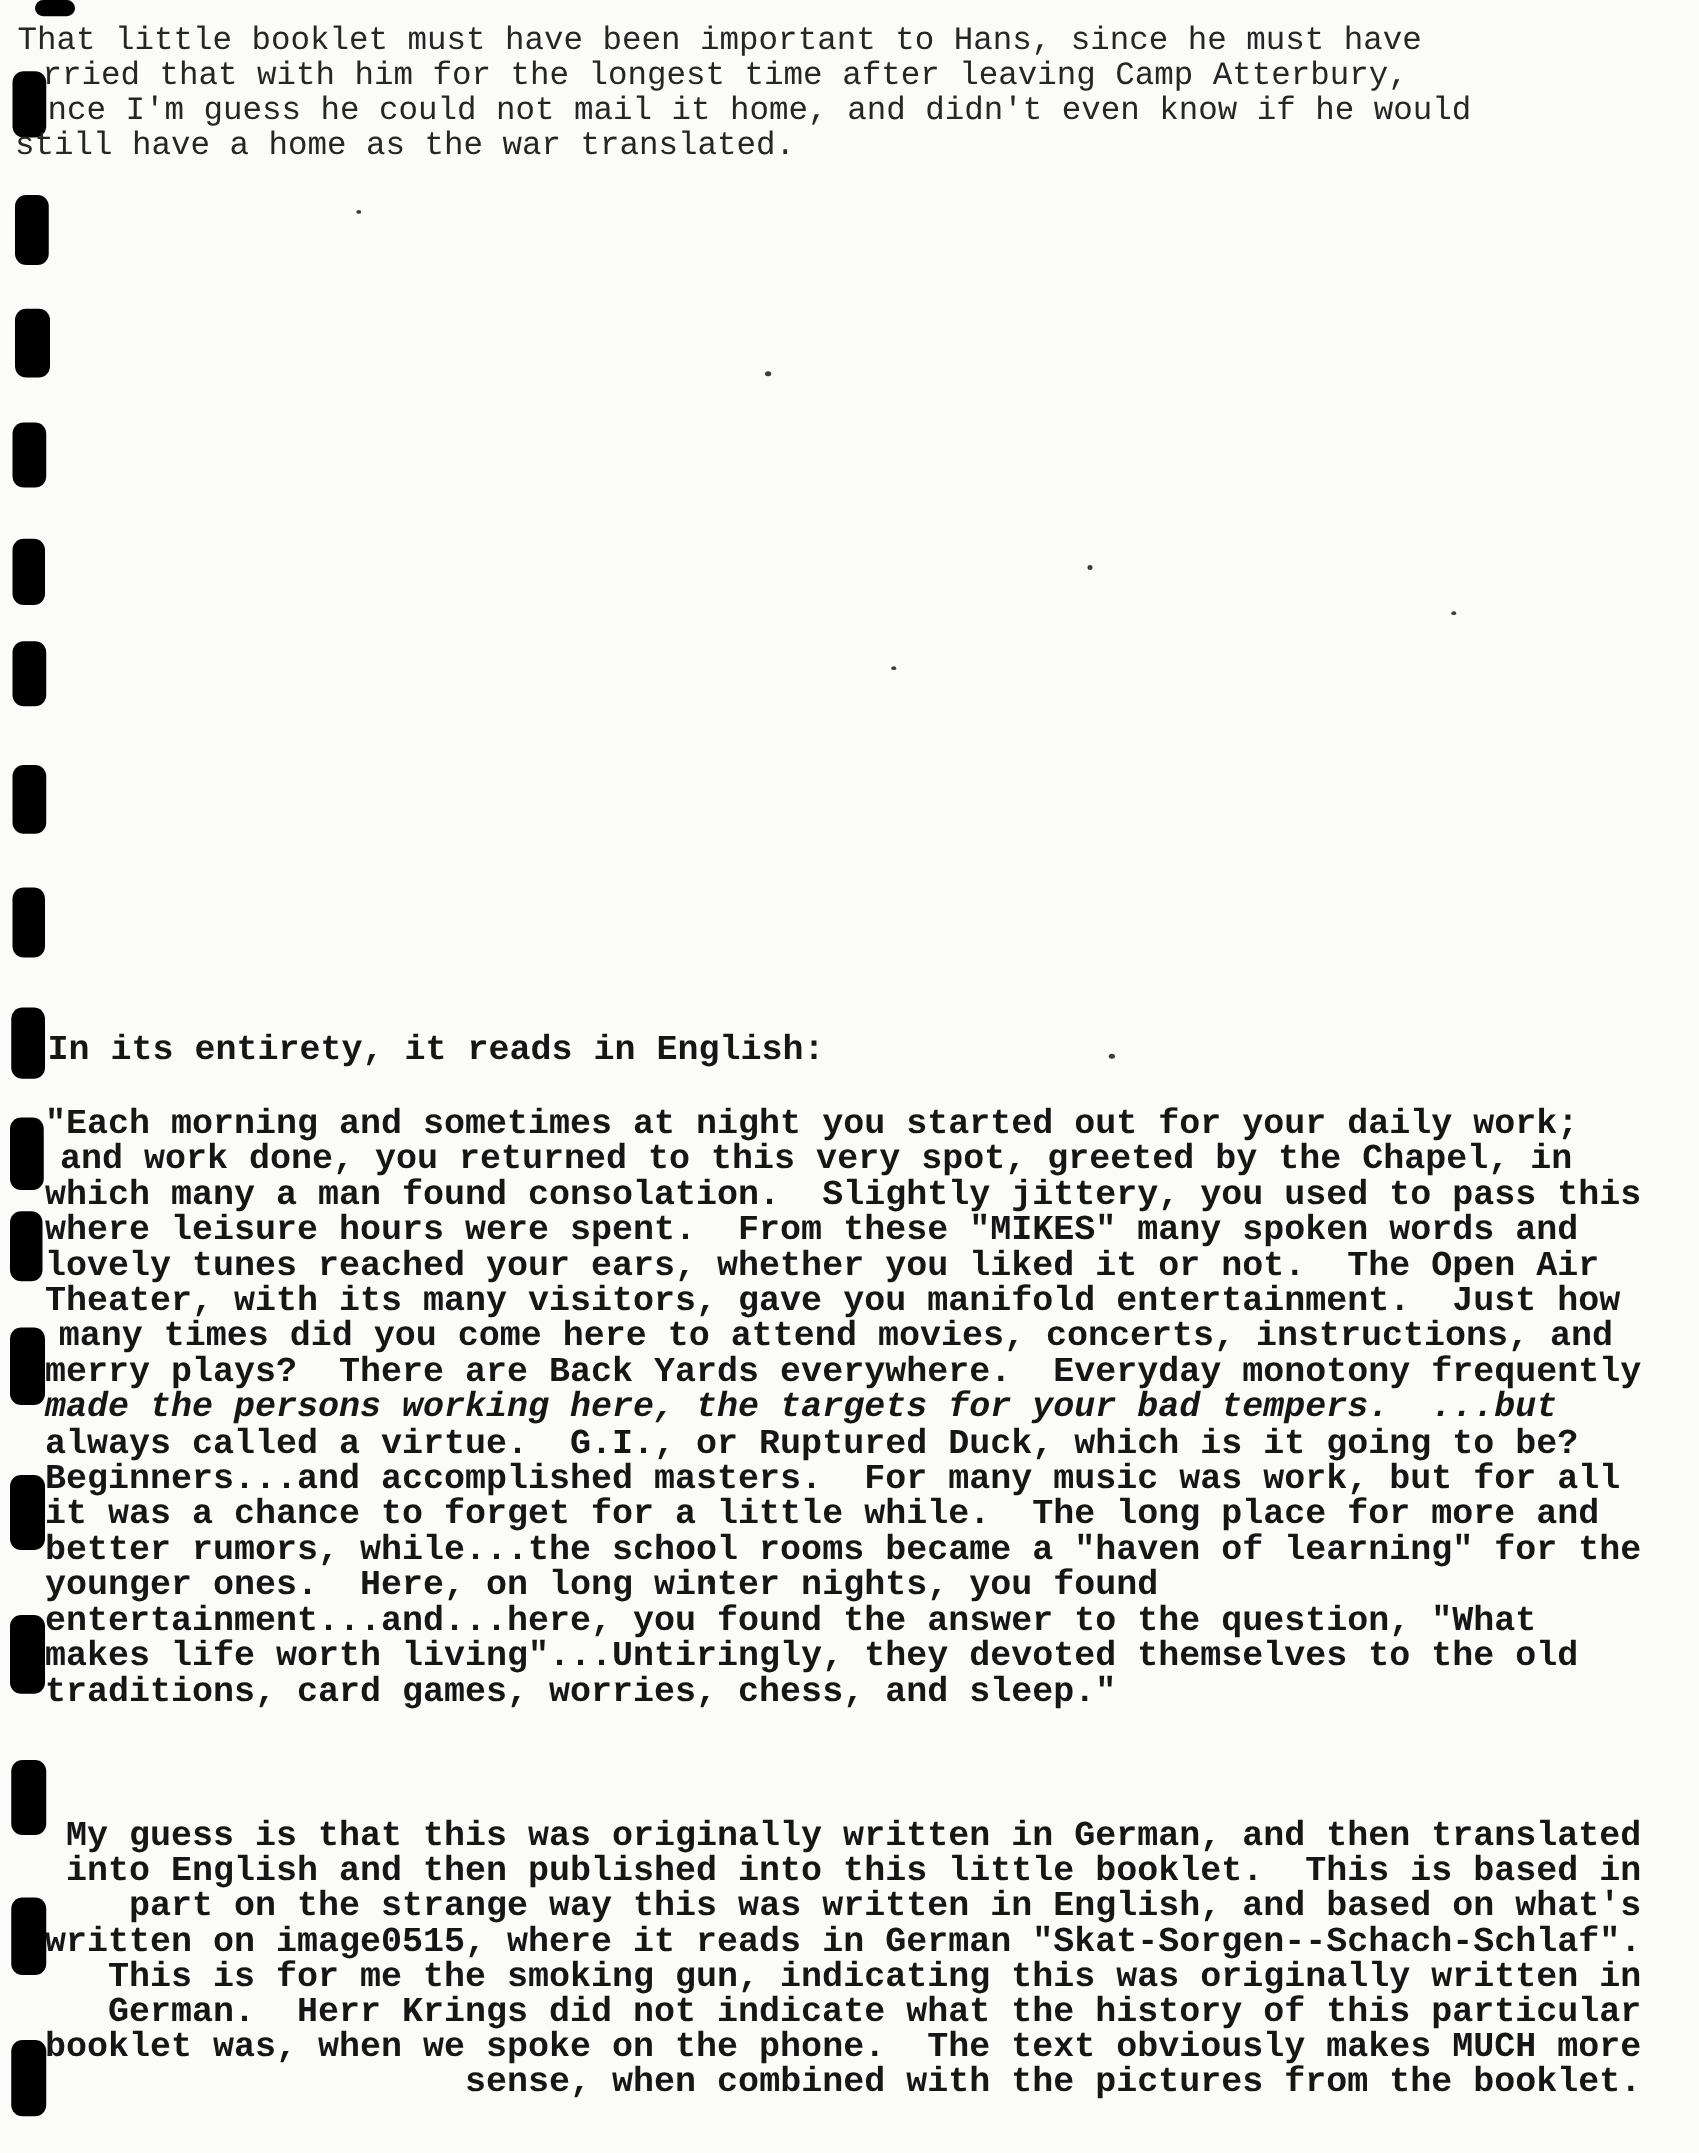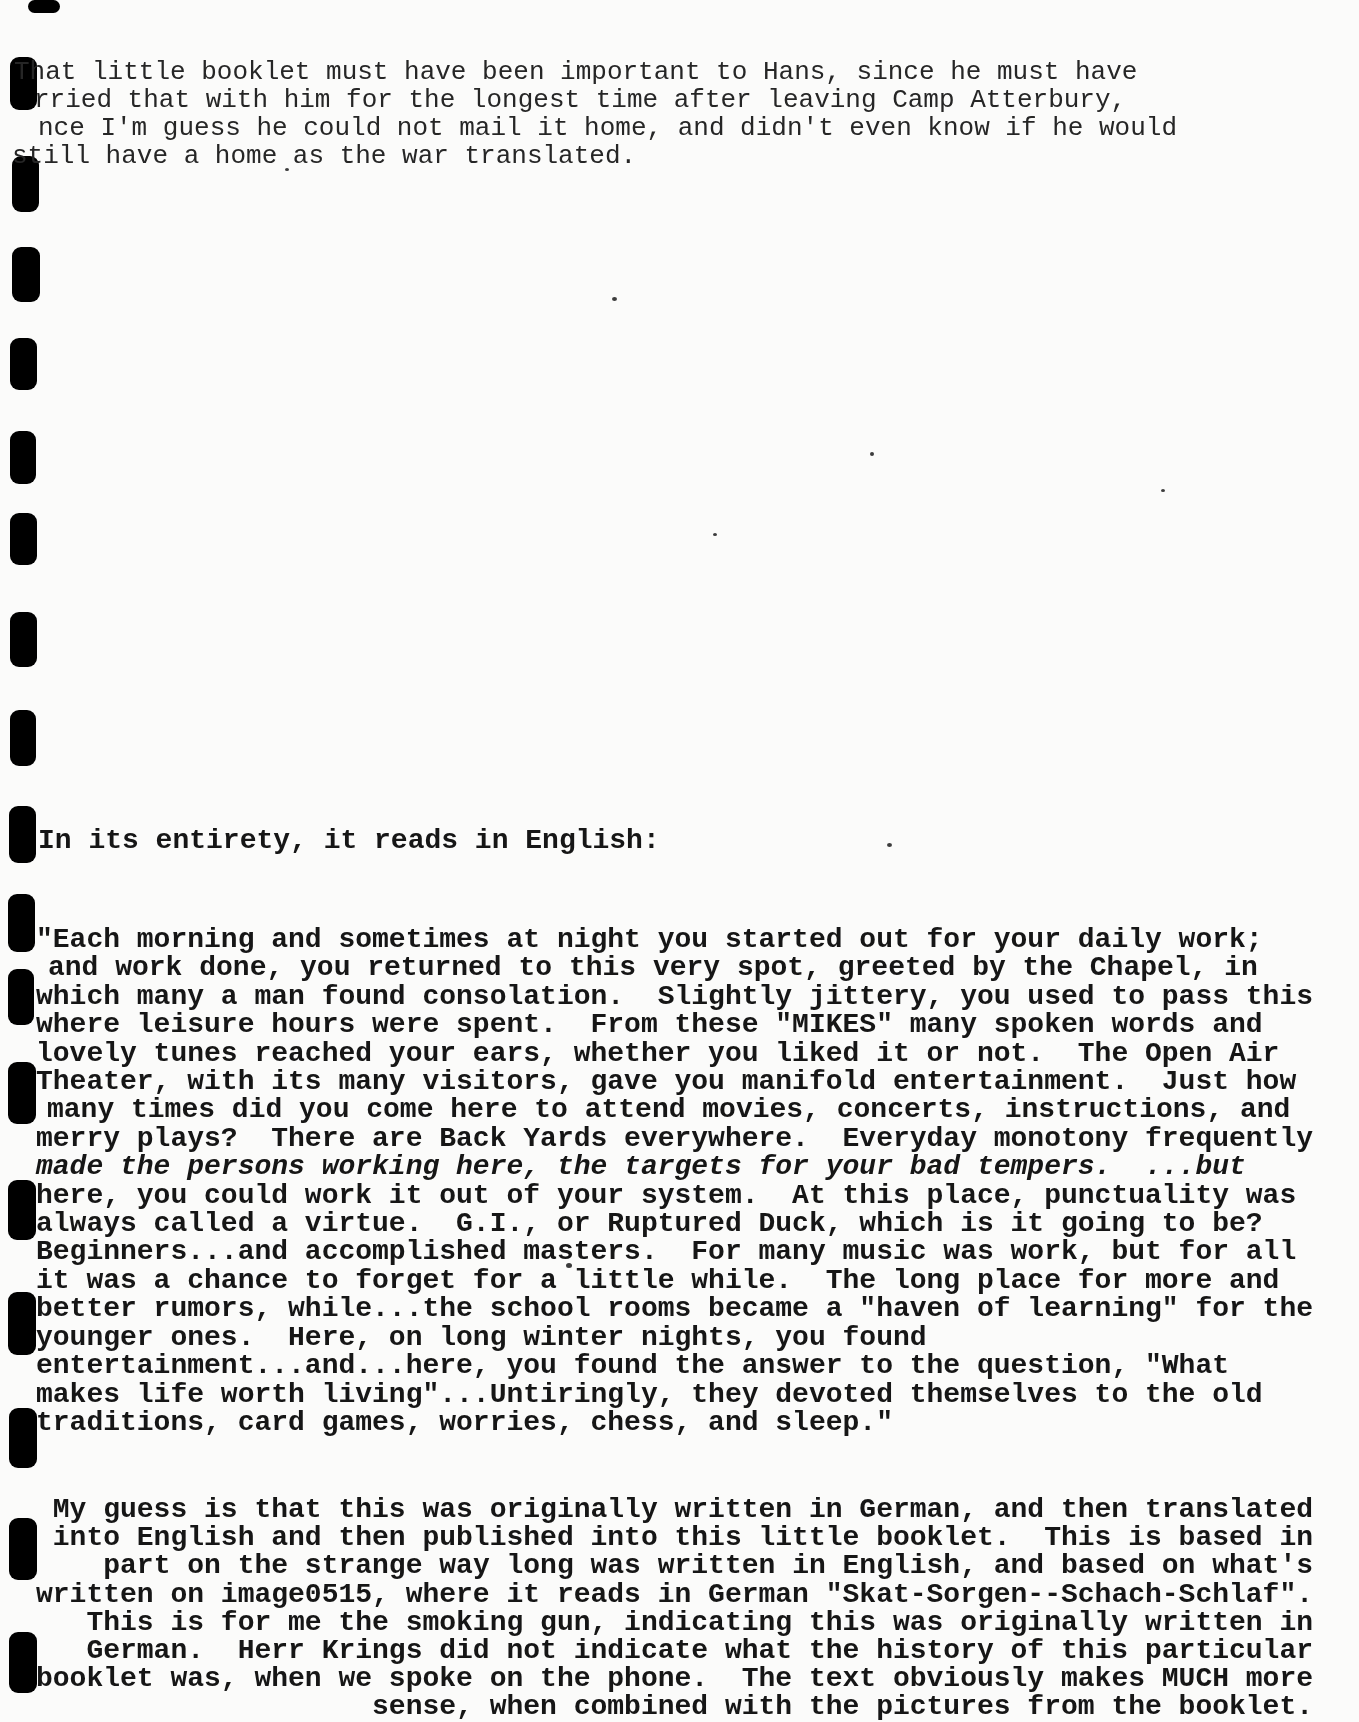--- a/index.html
+++ b/index.html
@@ -6,21 +6,21 @@
   body {
     width: 1359px; height: 1722px;
     background: #fbfbfa;
     font-family: "Liberation Mono", "DejaVu Sans Mono", monospace;
     color: #161616;
     position: relative;
     overflow: hidden;
   }
   .page { position: absolute; inset: 0; }
   .line { white-space: pre; }
-  .para { position: absolute; margin-top: 40px; }
+  .para { position: absolute; }
   .top-para {
     top: 18px; left: 12px;
     font-size: 26px; line-height: 28px;
     font-weight: 400; color: #262626;
     letter-spacing: 0;
   }
   .heading {
     position: absolute; top: 827px; left: 38px;
     font-size: 28px; line-height: 28px; font-weight: 700;
     white-space: pre;
@@ -92,35 +92,34 @@
   <div class="para quote-para" id="quote-para">
       <div class="line" style="padding-left: 0px;">"Each morning and sometimes at night you started out for your daily work;</div>
       <div class="line" style="padding-left: 12px;">and work done, you returned to this very spot, greeted by the Chapel, in</div>
       <div class="line" style="padding-left: 0px;">which many a man found consolation.  Slightly jittery, you used to pass this</div>
       <div class="line" style="padding-left: 0px;">where leisure hours were spent.  From these "MIKES" many spoken words and</div>
       <div class="line" style="padding-left: 0px;">lovely tunes reached your ears, whether you liked it or not.  The Open Air</div>
       <div class="line" style="padding-left: 0px;">Theater, with its many visitors, gave you manifold entertainment.  Just how</div>
       <div class="line" style="padding-left: 11px;">many times did you come here to attend movies, concerts, instructions, and</div>
       <div class="line" style="padding-left: 0px;">merry plays?  There are Back Yards everywhere.  Everyday monotony frequently</div>
       <div class="line" style="padding-left: 0px; font-style: italic;">made the persons working here, the targets for your bad tempers.  ...but</div>
-      <div class="line" style="padding-left: 0px;">here, you could work it out of your system.  At this place, punctuality was</div>
       <div class="line" style="padding-left: 0px;">always called a virtue.  G.I., or Ruptured Duck, which is it going to be?</div>
       <div class="line" style="padding-left: 0px;">Beginners...and accomplished masters.  For many music was work, but for all</div>
       <div class="line" style="padding-left: 0px;">it was a chance to forget for a little while.  The long place for more and</div>
       <div class="line" style="padding-left: 0px;">better rumors, while...the school rooms became a "haven of learning" for the</div>
       <div class="line" style="padding-left: 0px;">younger ones.  Here, on long winter nights, you found</div>
       <div class="line" style="padding-left: 0px;">entertainment...and...here, you found the answer to the question, "What</div>
       <div class="line" style="padding-left: 0px;">makes life worth living"...Untiringly, they devoted themselves to the old</div>
       <div class="line" style="padding-left: 0px;">traditions, card games, worries, chess, and sleep."</div>
     </div>
 
   <div class="para commentary-para" id="commentary-para">
       <div class="line" style="padding-left: 0px;">My guess is that this was originally written in German, and then translated</div>
       <div class="line" style="padding-left: 0px;">into English and then published into this little booklet.  This is based in</div>
-      <div class="line" style="padding-left: 0px;">part on the strange way long was written in English, and based on what's</div>
+      <div class="line" style="padding-left: 0px;">part on the strange way this was written in English, and based on what's</div>
       <div class="line" style="padding-left: 0px;">written on image0515, where it reads in German "Skat-Sorgen--Schach-Schlaf".</div>
       <div class="line" style="padding-left: 0px;">This is for me the smoking gun, indicating this was originally written in</div>
       <div class="line" style="padding-left: 0px;">German.  Herr Krings did not indicate what the history of this particular</div>
       <div class="line" style="padding-left: 0px;">booklet was, when we spoke on the phone.  The text obviously makes MUCH more</div>
       <div class="line" style="padding-left: 0px;">sense, when combined with the pictures from the booklet.</div>
     </div>
 
 </div>
 
 </body></html>

